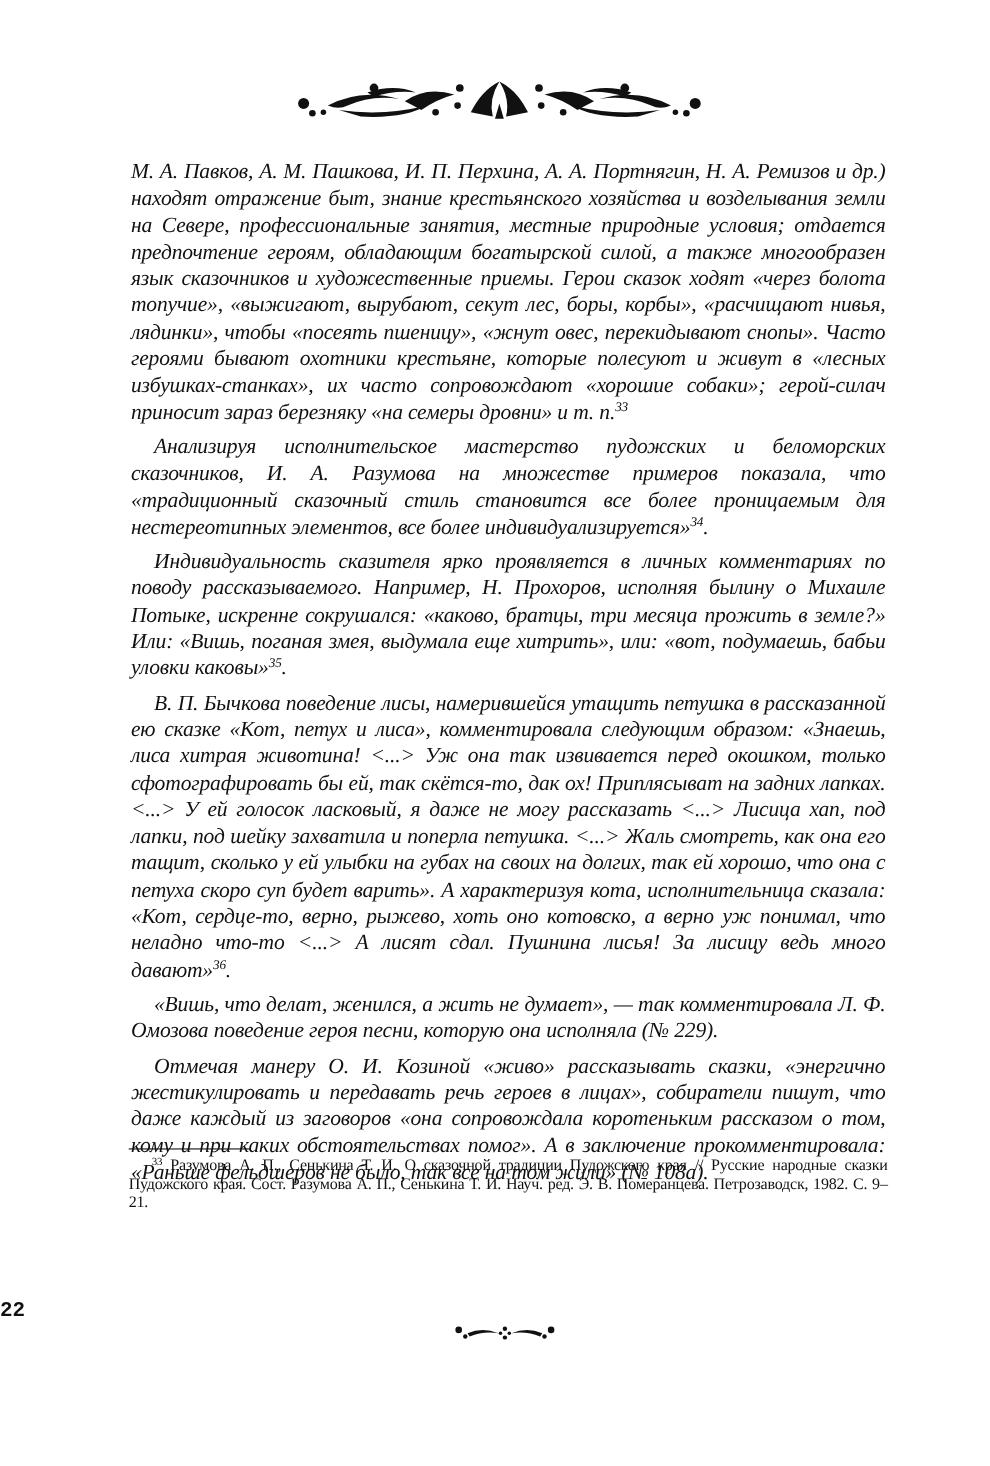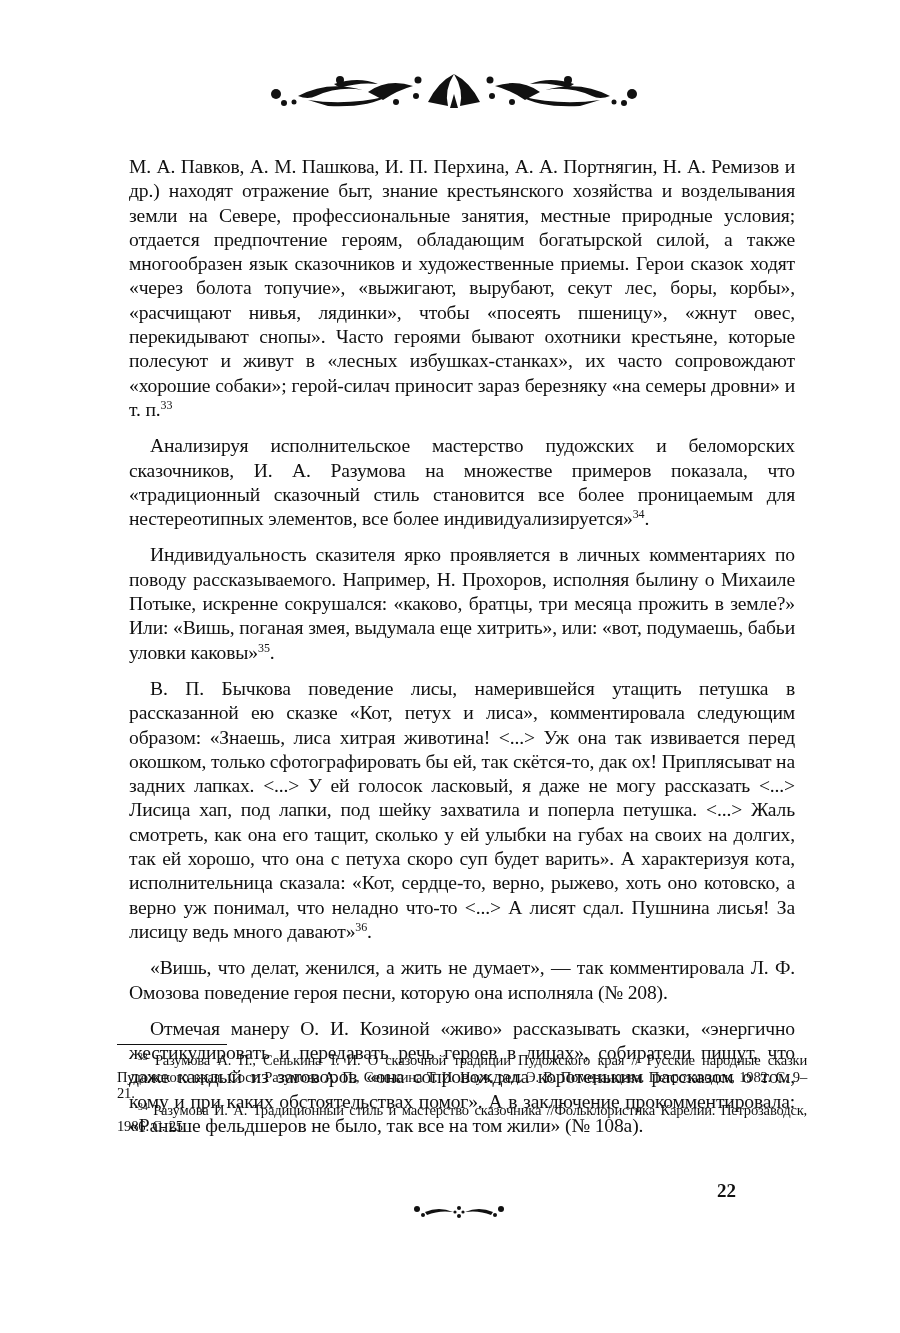--- a/index.html
+++ b/index.html
@@ -3,36 +3,36 @@
 <meta charset="utf-8">
 <style>
   html, body { margin:0; padding:0; background:#ffffff; }
   body { width:900px; height:1333px; position:relative; overflow:hidden; color:#111; }
   .ornament-top { position:absolute; left:268px; top:72px; width:372px; height:38px; }
   .page-body {
     position:absolute; left:117px; top:143px; width:690px;
     font-family:"Liberation Serif", serif; font-size:19.6px; line-height:24.3px;
     text-align:justify; letter-spacing:-0.15px; font-stretch:condensed;
   }
-  .page-body p { margin:12px; text-indent:0; }
+  .page-body p { margin:2px; text-indent:0;font-style:italic; }
   .page-body p.indent { text-indent:21px; }
   .page-body p + p { margin-top:0; }
   .page-body p.gap { margin-top:7px; }
   sup { font-size:12px; line-height:0; vertical-align:7px; }
   .rule { position:absolute; left:117px; top:1044px; width:110px; height:0; border-top:1.5px solid #111; }
   .footnotes {
     position:absolute; left:117px; top:1052px; width:690px;
     font-family:"Liberation Serif", serif; font-size:14.6px; line-height:16.6px;
     text-align:justify; letter-spacing:-0.2px;
   }
   .footnotes p { margin:0; text-indent:21px; }
   .footnotes sup { font-size:10px; vertical-align:5px; }
   .page-number {
-    position:absolute; left:0; width:736px; top:1180px; text-align:right;
-    font-family:Liberation Serif, serif; font-size:19px; font-weight:bold;
+    position:absolute; left:0; width:736px; top:1180px; text-align:left;
+    font-family:Liberation Mono, monospace; font-size:19px; font-weight:bold;
   }
   .ornament-bottom { position:absolute; left:413px; top:1204px; width:92px; height:14px; }
 </style>
 </head>
 <body>
 
 <svg class="ornament-top" viewBox="0 0 372 38">
   <g fill="#111">
     <circle cx="8" cy="22" r="5"></circle>
       <circle cx="16" cy="31" r="3"></circle>
@@ -60,29 +60,28 @@
       <circle cx="356" cy="31" r="3"></circle>
       <circle cx="346" cy="30" r="2.5"></circle>
   </g>
 </svg>
 
 <div class="page-body">
   <p><span>М. А. Павков, А. М. Пашкова, И. П. Перхина, А. А. Портнягин, Н. А. Ремизов и др.) находят отражение быт, знание крестьянского хозяйства и возделывания земли на Севере, профессиональные занятия, местные природные условия; отдается предпочтение героям, обладающим богатырской силой, а также многообразен язык сказочников и художественные приемы. Герои сказок ходят «через болота топучие», «выжигают, вырубают, секут лес, боры, корбы», «расчищают нивья, лядинки», чтобы «посеять пшеницу», «жнут овес, перекидывают снопы». Часто героями бывают охотники крестьяне, которые полесуют и живут в «лесных избушках-станках», их часто сопровождают «хорошие собаки»; герой-силач приносит зараз березняку «на семеры дровни» и т. п.</span><sup>33</sup></p>
   <p class="indent gap"><span>Анализируя исполнительское мастерство пудожских и беломорских сказочников, И. А. Разумова на множестве примеров показала, что «традиционный сказочный стиль становится все более проницаемым для нестереотипных элементов, все более индивидуализируется»</span><sup>34</sup><span>.</span></p>
   <p class="indent gap"><span>Индивидуальность сказителя ярко проявляется в личных комментариях по поводу рассказываемого. Например, Н. Прохоров, исполняя былину о Михаиле Потыке, искренне сокрушался: «каково, братцы, три месяца прожить в земле?» Или: «Вишь, поганая змея, выдумала еще хитрить», или: «вот, подумаешь, бабьи уловки каковы»</span><sup>35</sup><span>.</span></p>
   <p class="indent gap"><span>В. П. Бычкова поведение лисы, намерившейся утащить петушка в рассказанной ею сказке «Кот, петух и лиса», комментировала следующим образом: «Знаешь, лиса хитрая животина! &lt;...&gt; Уж она так извивается перед окошком, только сфотографировать бы ей, так скётся-то, дак ох! Приплясыват на задних лапках. &lt;...&gt; У ей голосок ласковый, я даже не могу рассказать &lt;...&gt; Лисица хап, под лапки, под шейку захватила и поперла петушка. &lt;...&gt; Жаль смотреть, как она его тащит, сколько у ей улыбки на губах на своих на долгих, так ей хорошо, что она с петуха скоро суп будет варить». А характеризуя кота, исполнительница сказала: «Кот, сердце-то, верно, рыжево, хоть оно котовско, а верно уж понимал, что неладно что-то &lt;...&gt; А лисят сдал. Пушнина лисья! За лисицу ведь много давают»</span><sup>36</sup><span>.</span></p>
-  <p class="indent gap"><span>«Вишь, что делат, женился, а жить не думает», — так комментировала Л. Ф. Омозова поведение героя песни, которую она исполняла (№ 208).</span></p>
+  <p class="indent gap"><span>«Вишь, что делат, женился, а жить не думает», — так комментировала Л. Ф. Омозова поведение героя песни, которую она исполняла (№ 229).</span></p>
   <p class="indent gap"><span>Отмечая манеру О. И. Козиной «живо» рассказывать сказки, «энергично жестикулировать и передавать речь героев в лицах», собиратели пишут, что даже каждый из заговоров «она сопровождала коротеньким рассказом о том, кому и при каких обстоятельствах помог». А в заключение прокомментировала: «Раньше фельдшеров не было, так все на том жили» (№ 108а).</span></p>
 </div>
 
 <div class="rule"></div>
 
 <div class="footnotes">
   <p><sup>33</sup> <span>Разумова А. П., Сенькина Т. И. О сказочной традиции Пудожского края // Русские народные сказки Пудожского края. Сост. Разумова А. П., Сенькина Т. И. Науч. ред. Э. В. Померанцева. Петрозаводск, 1982. С. 9–21.</span></p>
-  <p><sup>34</sup> <span>Разумова И. А. Традиционный стиль и мастерство сказочника //Фольклористика Карелии. Петрозаводск, 1986. С. 25.</span></p>
 </div>
 
 <div class="page-number">22</div>
 
 <svg class="ornament-bottom" viewBox="0 0 92 14">
   <g fill="#111">
     <circle cx="4" cy="5" r="3"></circle>
       <circle cx="10" cy="11" r="2"></circle>
     <path d="M12 8 Q26 2 40 8 Q26 6 14 11Z"></path>
     <circle cx="46" cy="4" r="2"></circle>

